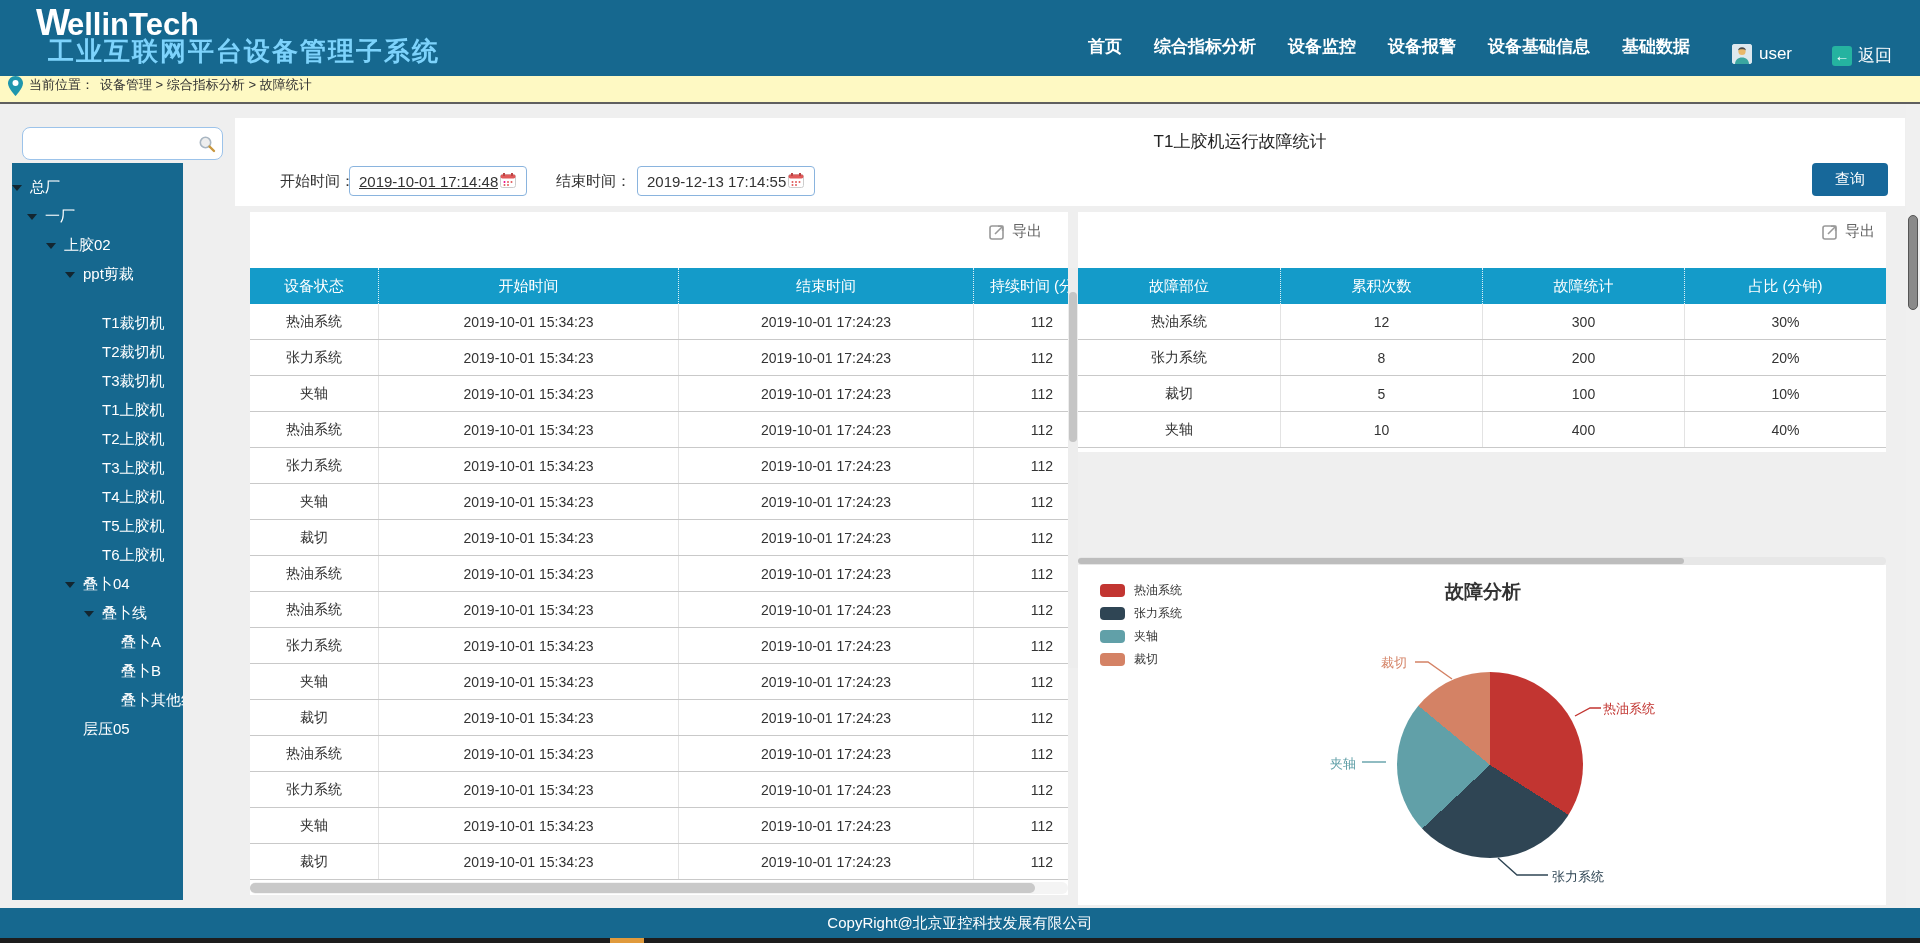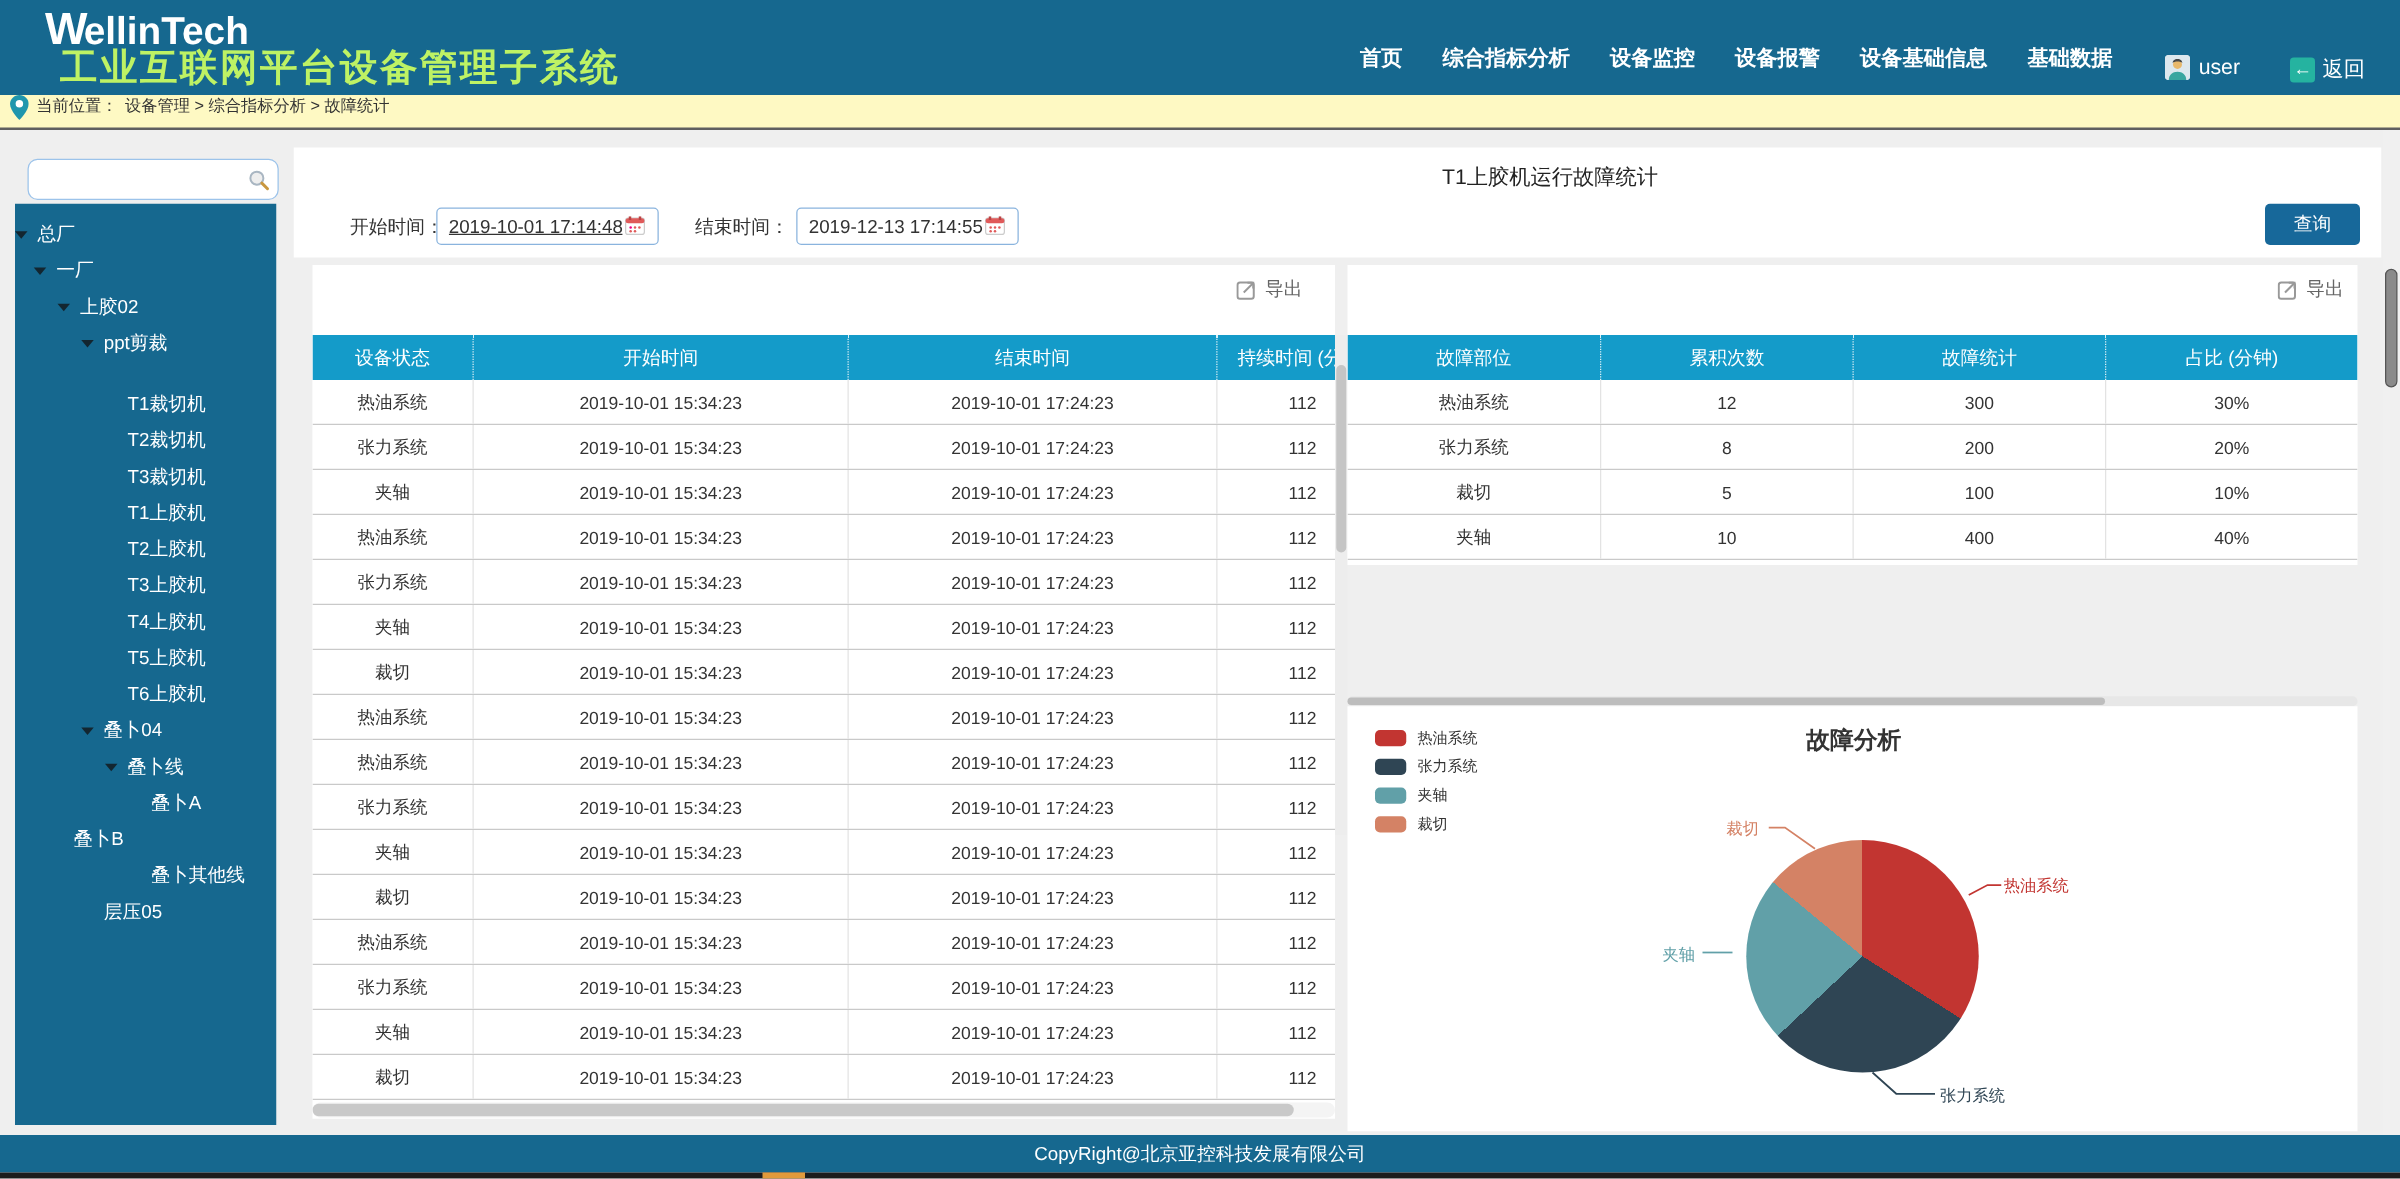--- a/index.html
+++ b/index.html
@@ -3,36 +3,36 @@
 <meta charset="utf-8">
 <style>
   * { margin:0; padding:0; box-sizing:border-box; }
   body { font-family:"Liberation Sans","DejaVu Sans",sans-serif; background:#dcdcdc; }
   .page { position:relative; width:1920px; height:943px; background:#efefef; overflow:hidden; }
 
   
   .header { position:absolute; left:0; top:0; width:1920px; height:76px; background:#16688f; }
   .logo { position:absolute; left:36px; top:2px; color:#fff; font-size:31px; font-weight:600; letter-spacing:0px; }
   .logo .logo-w { font-size:36px; font-weight:700; letter-spacing:-3px; }
-  .subtitle { position:absolute; left:48px; top:34px; color:#bef264; font-size:30px; font-weight:700; letter-spacing:2px; }
+  .subtitle { position:absolute; left:48px; top:34px; color:#7dd3fc; font-size:26px; font-weight:700; letter-spacing:2px; }
   .nav { position:absolute; right:230px; top:0; height:76px; display:flex; align-items:center; padding-top:16px; gap:32px; }
   .nav-item { color:#fff; font-size:17px; font-weight:600; cursor:pointer; white-space:nowrap; }
   .user-box { position:absolute; right:128px; top:44px; display:flex; align-items:center; gap:7px; color:#fff; font-size:17px; }
   .avatar { width:20px; height:20px; border-radius:3px; overflow:hidden; background:#dfe9ee; position:relative; }
   .back-box { position:absolute; right:28px; top:44px; display:flex; align-items:center; gap:6px; color:#fff; font-size:17px; cursor:pointer; }
   .back-icon { width:20px; height:20px; background:#25b3a0; border-radius:3px; color:#fff; font-size:15px; font-weight:700; text-align:center; line-height:19px; }
 
   
   .breadcrumb { position:absolute; left:0; top:76px; width:1920px; height:28px; background:#fef9c3; border-bottom:2px solid #5f5f5f; display:flex; align-items:flex-start; padding-left:8px; gap:6px; font-size:13px; color:#333; }
 
   
   .search-box { position:absolute; left:22px; top:127px; width:201px; height:33px; background:#fff; border:1px solid #9cc3ea; border-radius:8px; }
   .search-input { position:absolute; left:8px; top:3px; width:162px; height:25px; border:none; outline:none; font-size:14px; background:transparent; }
   .search-icon { position:absolute; right:6px; top:7px; }
-  .tree-panel { position:absolute; left:12px; top:163px; width:209px; height:737px; background:#16688f; padding-top:10px; overflow:hidden; }
+  .tree-panel { position:absolute; left:12px; top:163px; width:171px; height:737px; background:#16688f; padding-top:10px; overflow:hidden; }
   .tree-item { display:flex; align-items:center; height:29px; color:#fff; font-size:15px; cursor:pointer; white-space:nowrap; }
   .tree-arrow { width:0; height:0; border-left:5px solid transparent; border-right:5px solid transparent; border-top:6px solid #132630; margin-right:8px; }
 
   
   .top-strip { position:absolute; left:235px; top:118px; width:1670px; height:88px; background:#fff; }
   .page-title { position:absolute; left:1240px; top:130px; transform:translateX(-50%); font-size:17px; color:#222; font-weight:400; }
   .filter-label { position:absolute; font-size:15px; color:#333; top:172px; }
   .date-input { position:absolute; top:166px; width:178px; height:30px; border:1px solid #8ab4de; border-radius:4px; font-size:15px; color:#333; padding:0 28px 0 9px; outline:none; background:#fff; }
   .cal-icon { position:absolute; top:173px; }
   .query-btn { position:absolute; left:1812px; top:163px; width:76px; height:33px; background:#17689a; color:#fff; font-size:15px; border:none; border-radius:4px; cursor:pointer; }
@@ -176,21 +176,21 @@
         <span class="tree-arrow"></span>
         <span class="tree-label">叠卜04</span>
       </div>
       <div class="tree-item" style="padding-left: 72px;">
         <span class="tree-arrow"></span>
         <span class="tree-label">叠卜线</span>
       </div>
       <div class="tree-item" style="padding-left: 109px;">
         <span class="tree-label">叠卜A</span>
       </div>
-      <div class="tree-item" style="padding-left: 47px;">
+      <div class="tree-item" style="padding-left: 109px;">
         <span class="tree-label">叠卜B</span>
       </div>
       <div class="tree-item" style="padding-left: 109px;">
         <span class="tree-label">叠卜其他线</span>
       </div>
       <div class="tree-item" style="padding-left: 71px;">
         <span class="tree-label">层压05</span>
       </div>
     </div>
 

